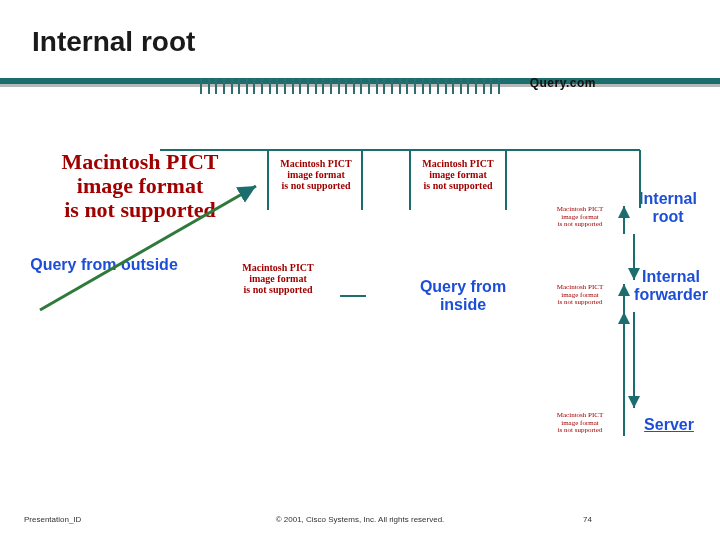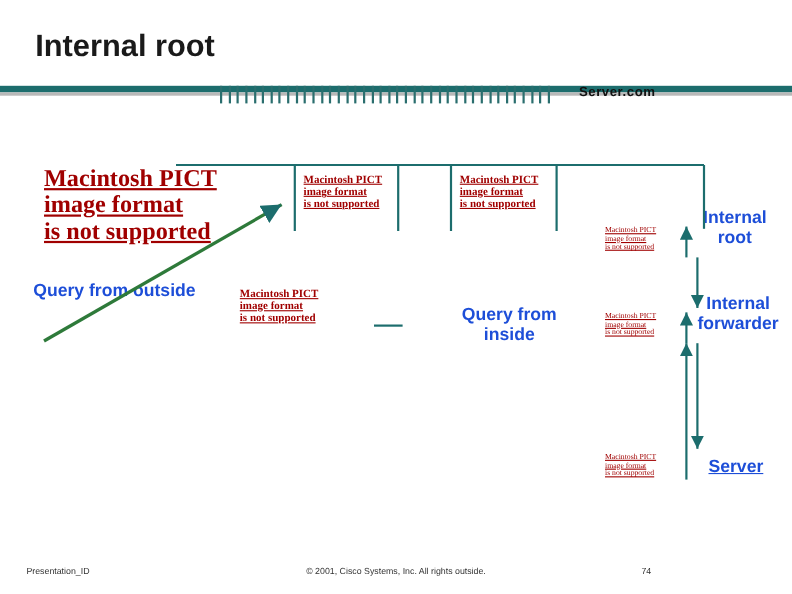--- a/index.html
+++ b/index.html
@@ -5,21 +5,21 @@
   * { margin: 0; padding: 0; box-sizing: border-box; }
   html, body { width: 720px; height: 540px; font-family: Arial, Helvetica, sans-serif; background: #fff; overflow: hidden; }
   .slide { position: relative; width: 616px; height: 540px; }
   .title { position: absolute; top: 26px; left: 32px; font-size: 28px; font-weight: bold; color: #1a1a1a; }
   .hr-band { position: absolute; top: 78px; left: 0; width: 720px; height: 22px; }
   .hr-teal { position: absolute; top: 0; left: 0; width: 720px; height: 6px; background: #1c6d6d; }
   .hr-gray { position: absolute; top: 6px; left: 0; width: 720px; height: 3px; background: #b8b8b8; }
   .hashes { position: absolute; top: 0; left: 200px; width: 320px; height: 20px; display: flex; align-items: flex-start; justify-content: space-between; padding-right: 20px; }
   .hashes span { display: inline-block; width: 2px; height: 16px; background: #2a6e6e; }
   .brand { position: absolute; top: 76px; right: 20px; font-size: 12px; letter-spacing: 0.5px; color: #111; font-weight: bold; font-family: Arial, sans-serif; }
-  .pict { color: #a00000; text-align: left; line-height: 1.1; font-family: Georgia, 'Times New Roman', serif; text-decoration: underline; }
+  .pict { color: #a00000; text-align: center; line-height: 1.1; font-family: Georgia, 'Times New Roman', serif; }
   .pict-lg { font-size: 22px; font-weight: bold; }
   .pict-md { font-size: 10px; font-weight: bold; }
   .pict-sm { font-size: 7px; }
   .abs { position: absolute; }
   .label { font-size: 16px; font-weight: bold; color: #1d4ed8; text-align: center; }
   .label-sm { font-size: 15px; font-weight: bold; color: #111; text-align: center; }
   .footer-left { position: absolute; bottom: 16px; left: 24px; font-size: 8px; color: #333; }
   .footer-center { position: absolute; bottom: 16px; left: 0; width: 720px; text-align: center; font-size: 8px; color: #333; }
   .footer-right { position: absolute; bottom: 16px; right: 24px; font-size: 8px; color: #333; }
   svg.overlay { position: absolute; top: 0; left: 0; pointer-events: none; }
@@ -70,21 +70,21 @@
         <span></span>
         <span></span>
         <span></span>
         <span></span>
         <span></span>
         <span></span>
         <span></span>
         <span></span>
     </div>
   </div>
-  <div class="brand">Server.com</div>
+  <div class="brand">Query.com</div>
 
   <div class="abs pict pict-lg" style="top:150px; left:40px; width:200px;">
     <div>Macintosh PICT</div>
     <div>image format</div>
     <div>is not supported</div>
   </div>
 
   <div class="abs pict pict-md" style="top:158px; left:276px; width:80px;">
     <div>Macintosh PICT</div>
     <div>image format</div>
@@ -150,15 +150,15 @@
     <line x1="340" y1="296" x2="366" y2="296" stroke="#1c6d6d" stroke-width="2"></line>
 
     <line x1="624" y1="234" x2="624" y2="206" stroke="#1c6d6d" stroke-width="2" marker-end="url(#arr-teal)"></line>
     <line x1="634" y1="234" x2="634" y2="280" stroke="#1c6d6d" stroke-width="2" marker-end="url(#arr-teal)"></line>
     <line x1="624" y1="312" x2="624" y2="284" stroke="#1c6d6d" stroke-width="2" marker-end="url(#arr-teal)"></line>
     <line x1="634" y1="312" x2="634" y2="408" stroke="#1c6d6d" stroke-width="2" marker-end="url(#arr-teal)"></line>
     <line x1="624" y1="436" x2="624" y2="312" stroke="#1c6d6d" stroke-width="2" marker-end="url(#arr-teal)"></line>
   </svg>
 
   <div class="footer-left">Presentation_ID</div>
-  <div class="footer-center">© 2001, Cisco Systems, Inc. All rights outside.</div>
+  <div class="footer-center">© 2001, Cisco Systems, Inc. All rights reserved.</div>
   <div class="footer-right">74</div>
 </div>
 
 </body></html>

